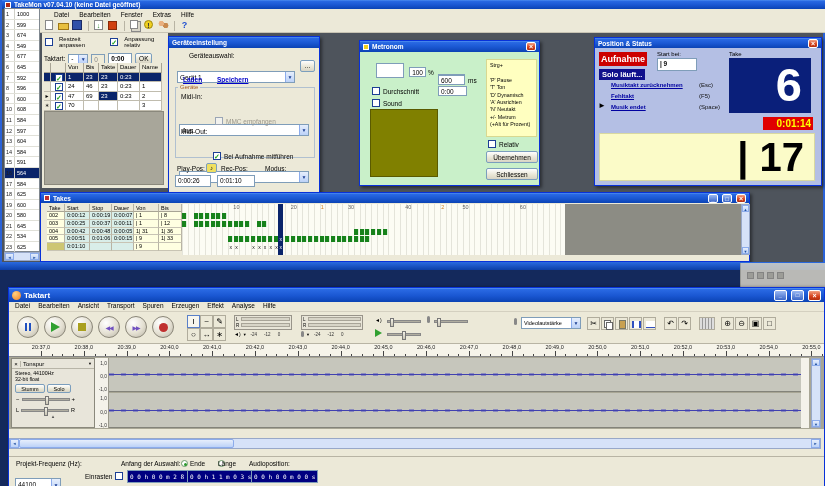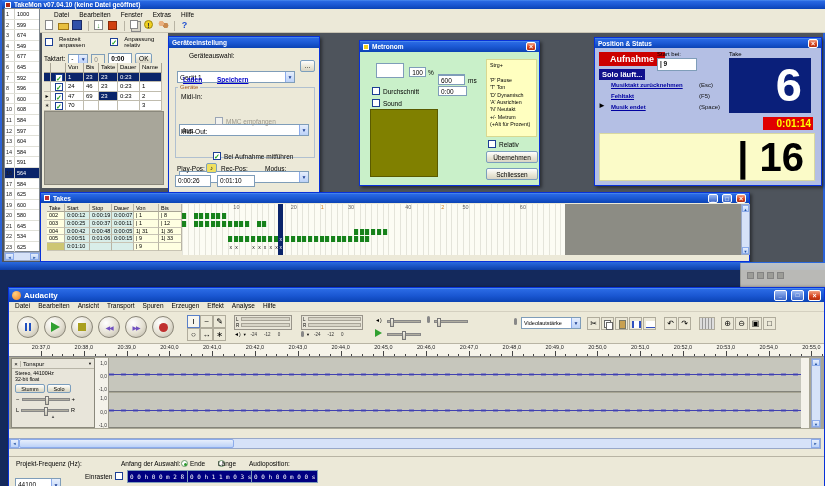--- a/index.html
+++ b/index.html
@@ -62,21 +62,21 @@
   .gw{left:166px;top:36px;width:152px;height:160px;background:#ece9d8;}
   .gw .titlebar{height:11px;font-size:6.5px;}
   
   .mw{left:357px;top:40px;width:181px;height:146px;background:#c9f0c9;}
   .mw .titlebar{height:11px;font-size:6.5px;}
   .hintbox{position:absolute;left:126px;top:18px;width:51px;height:78px;background:#ffffc0;
     border:1px solid #d8d890;font-size:5.3px;line-height:7.4px;padding:2px 0 0 3px;}
   
   .pw{left:592px;top:37px;width:228px;height:149px;background:#b4bfe4;}
   .pw .titlebar{height:10px;font-size:6.5px;}
-  .badge-red{background:#cc0000;color:#fff;font-weight:bold;font-size:9px;padding:2px 11px;}
+  .badge-red{background:#cc0000;color:#fff;font-weight:bold;font-size:9px;padding:2px 2px;}
   .badge-navy{background:#10108c;color:#fff;font-weight:bold;font-size:7.5px;padding:1px 3px;}
   .pl-row{position:absolute;left:16px;width:190px;height:11px;}
   .pl-row .link{font-size:6px;color:#0000a0;}
   .pl-row .key{position:absolute;left:88px;top:0;font-size:6px;color:#111;}
   
   .tk{left:38px;top:192px;width:710px;height:70px;background:#ece9d8;}
   .tk .titlebar{height:10px;font-size:6.5px;}
   .tk-cell{border-right:1px solid #b8b4a4;border-bottom:1px solid #c8c4b4;font-size:5.5px;line-height:7.6px;padding-left:2px;overflow:hidden;flex:none;}
   .tk-hdr .tk-cell{background:#ece9d8;border-bottom:1px solid #a8a494;height:8px;line-height:8px;}
   .tk-grid{position:absolute;left:141px;top:11px;width:383px;height:51px;background:#fcfcf4;overflow:hidden;}
@@ -480,21 +480,21 @@
           </div>
           <div class="pl-row" style="top: 22px;">
             <div class="link">Musik endet</div>
             <div class="key">(Space)</div>
           </div>
         </div>
       <div class="abs" style="left:3px;top:63px;font-size:8px;color:#000">►</div>
       <div class="abs" style="left:134px;top:13px;font-size:6px">Take</div>
       <div class="abs" style="left:134px;top:20px;width:82px;height:55px;background:#0a1f7a;color:#fff;font-size:47px;font-weight:bold;text-align:right;line-height:53px;padding-right:9px">6</div>
       <div class="abs" style="left:168px;top:79px;width:50px;height:13px;background:#e00000;color:#ffff00;font-size:10px;font-weight:bold;text-align:right;line-height:13px;padding-right:2px">0:01:14</div>
-      <div class="abs" style="left:4px;top:95px;width:216px;height:48px;background:#fbfbc8;border:1px solid #d8d8a0;color:#000;font-size:40px;font-weight:bold;text-align:right;line-height:46px;padding-right:10px">| 16</div>
+      <div class="abs" style="left:4px;top:95px;width:216px;height:48px;background:#fbfbc8;border:1px solid #d8d8a0;color:#000;font-size:40px;font-weight:bold;text-align:right;line-height:46px;padding-right:10px">| 17</div>
     </div>
 
     <div class="abs tk xpborder">
       <div class="titlebar">
         <span style="width:6px;height:6px;background:#c03030;border:1px solid #fff;display:inline-block"></span>
         <span style="flex:1">Takes</span>
         <span class="wbtn">_</span>
         <span class="wbtn">□</span>
         <span class="xbtn">×</span>
       </div>
@@ -699,21 +699,21 @@
   <div class="abs bgwin">
     <div class="bgico"></div>
     <div class="bgico"></div>
     <div class="bgico"></div>
     <div class="bgico"></div>
   </div>
 
   <div class="abs au">
     <div class="abs titlebar au-title">
       <span style="width:9px;height:9px;border-radius:50%;background:radial-gradient(circle at 35% 30%,#ffd080,#f08020);display:inline-block"></span>
-      <span style="flex:1">Audacity</span>
+      <span style="flex:1">Taktart</span>
       <span class="wbtn" style="width:13px;height:11px;line-height:9px">_</span>
       <span class="wbtn" style="width:13px;height:11px;line-height:9px">□</span>
       <span class="xbtn" style="width:13px;height:11px;line-height:10px">×</span>
     </div>
     <div class="abs au-menu">
         <span>Datei</span>
         <span>Bearbeiten</span>
         <span>Ansicht</span>
         <span>Transport</span>
         <span>Spuren</span>

